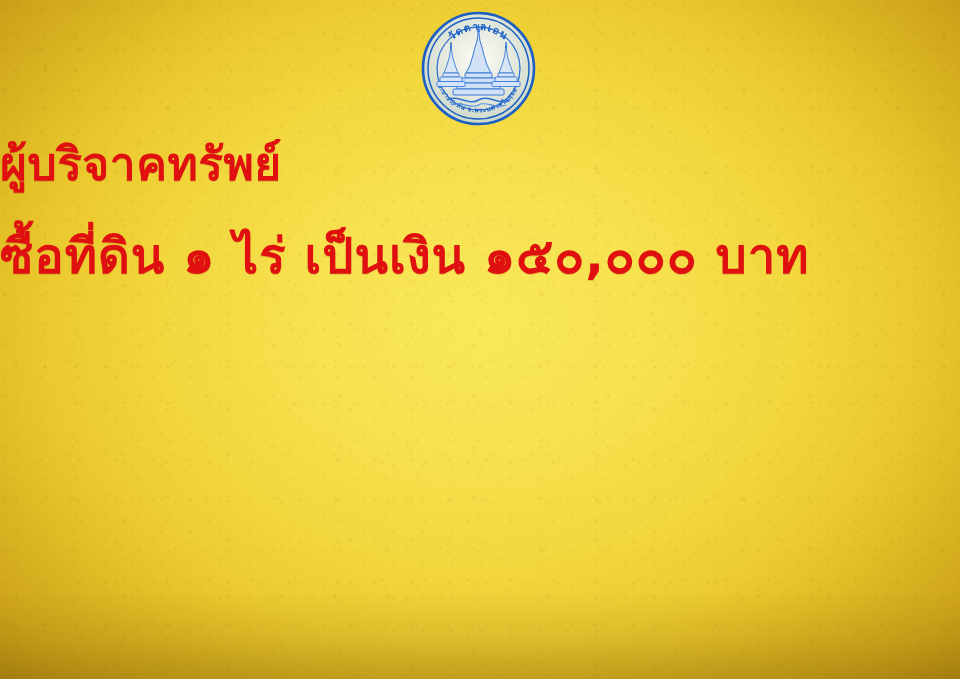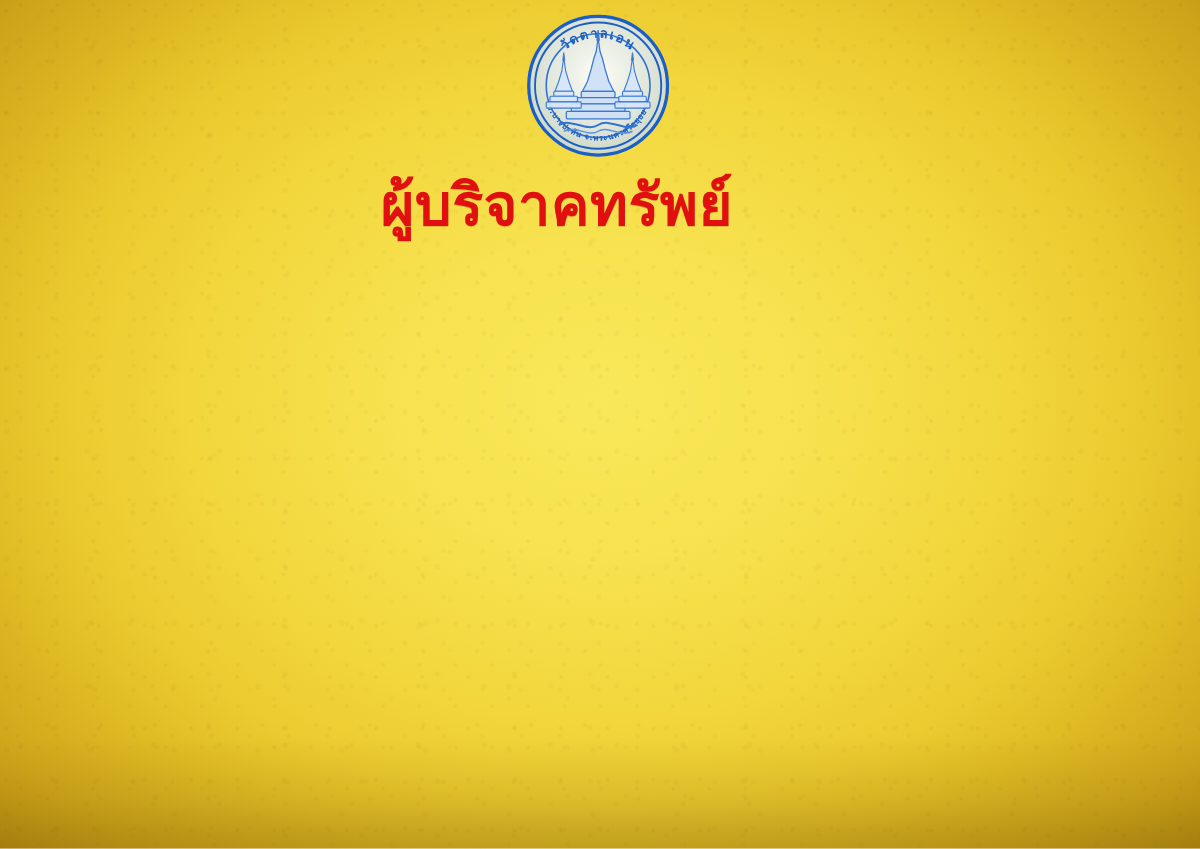--- a/index.html
+++ b/index.html
@@ -80,28 +80,26 @@
     width: 115px;
     height: 115px;
     z-index: 3;
   }
   #logo-wrap svg { display: block; width: 115px; height: 115px; }
 
   .line {
     position: absolute;
     left: 0;
     width: 839px;
-    text-align: center;
     color: #e01010;
     font-weight: bold;
     white-space: nowrap;
     z-index: 4;
     font-family: "DejaVu Sans", "Liberation Sans", sans-serif;
     text-shadow: 0 1px 0 rgba(120,10,0,.18);
-    padding-left: 26px;
   }
 
   #title-line {
     top: 136px;
     font-size: 46px;
     letter-spacing: .5px;
     line-height: 56px;
   }
   #amount-line {
     top: 226px;
@@ -174,17 +172,18 @@
         <rect x="71" y="70.5" width="28" height="5" rx=".8"></rect>
       </g>
 
       <path d="M26 89 C36 83, 48 95, 57.5 89 C67 83, 79 95, 89 89" fill="none" stroke="#2f73d4" stroke-width="1.6"></path>
       <path d="M30 94 C40 89, 50 99, 57.5 94 C65 89, 75 99, 85 94" fill="none" stroke="#5a92e0" stroke-width="1.2"></path>
     </svg>
   </div>
 
   <div class="line" id="title-line">ผู้บริจาคทรัพย์</div>
 
+  <div class="line" id="amount-line">ซื้อที่ดิน ๑ ไร่ เป็นเงิน ๑๕๐,๐๐๐ บาท</div>
 
 
   <div id="vignette"></div>
   <div id="vignette-bottom"></div>
 </div>
 
 </body></html>

